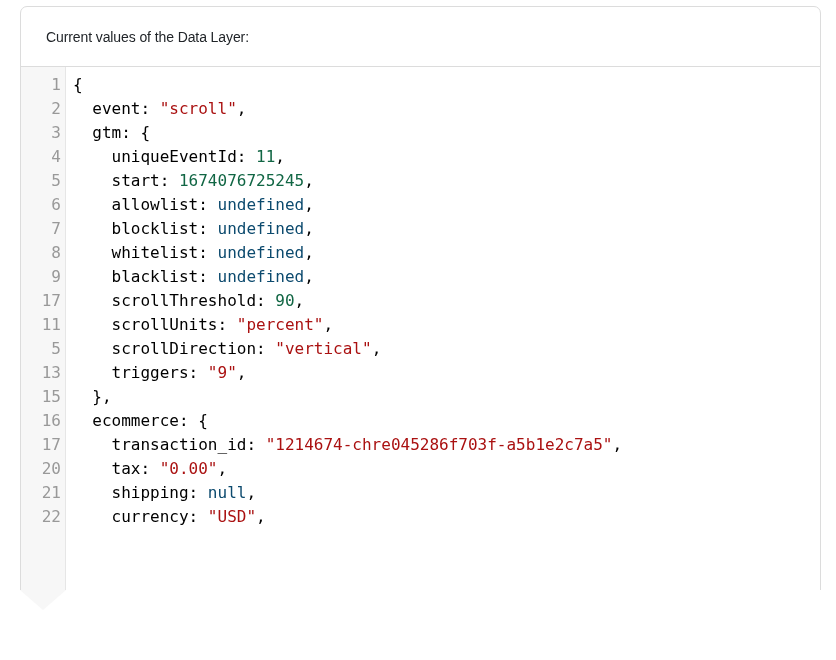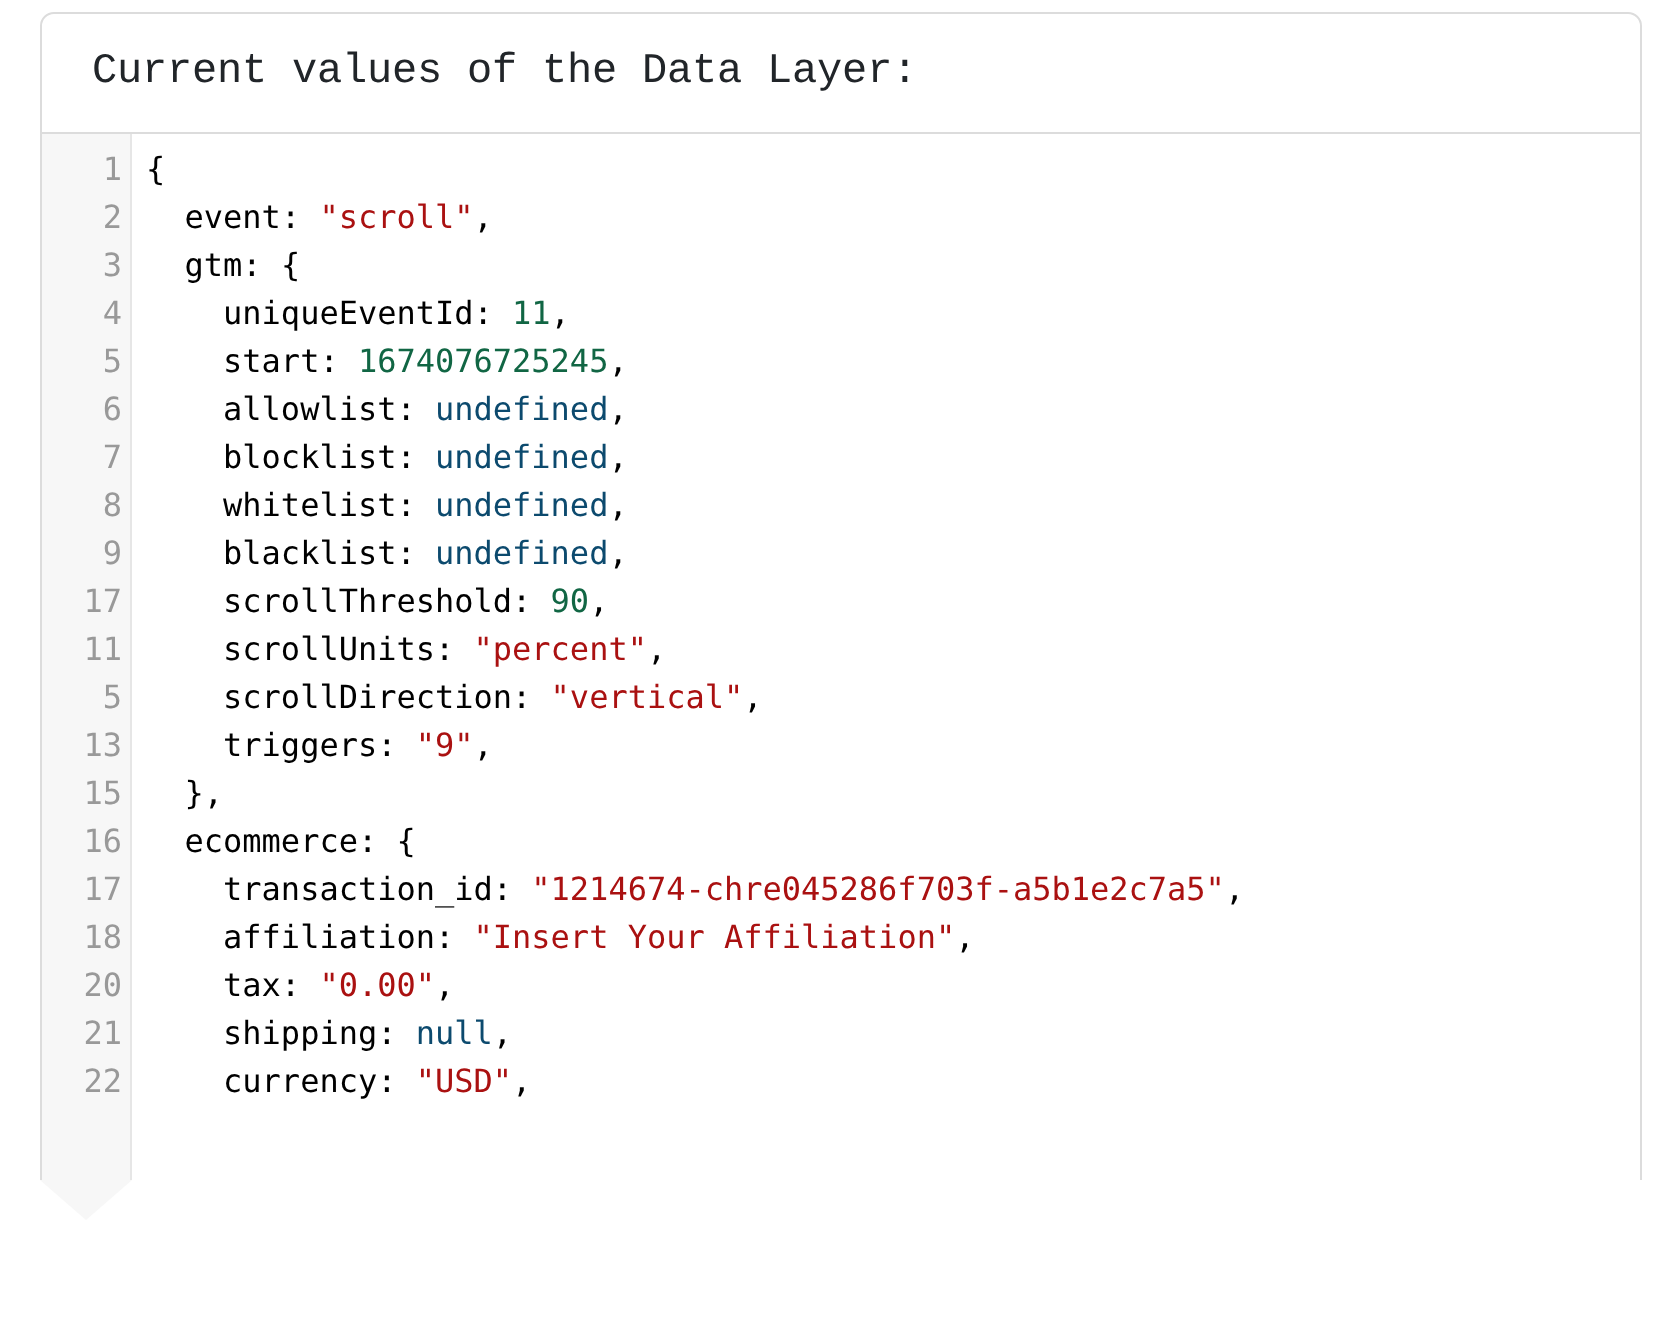--- a/index.html
+++ b/index.html
@@ -24,22 +24,22 @@
     }
     .panel-header {
       height: 60px;
       border-bottom: 1px solid #dcdcdc;
       box-sizing: border-box;
       padding-left: 25px;
       display: flex;
       align-items: center;
     }
     .panel-title {
-      font-family: Liberation Mono, monospace;
-      font-size: 21px;
+      font-family: Liberation Sans, sans-serif;
+      font-size: 14px;
       color: #212529;
       letter-spacing: -0.1px;
     }
     .code-area {
       position: absolute;
       left: 0;
       top: 60px;
       right: 0;
       height: 530px;
       overflow: hidden;
@@ -186,24 +186,20 @@
     <span class="ln">15</span>
     <span class="src"><span class="ind">  </span><span class="k"></span><span class="sep"></span><span class="v k">},</span><span class="t"></span></span>
   </div>
         <div class="line">
     <span class="ln">16</span>
     <span class="src"><span class="ind">  </span><span class="k">ecommerce</span><span class="sep">: </span><span class="v k">{</span><span class="t"></span></span>
   </div>
         <div class="line">
     <span class="ln">17</span>
     <span class="src"><span class="ind">    </span><span class="k">transaction_id</span><span class="sep">: </span><span class="v s">"1214674-chre045286f703f-a5b1e2c7a5"</span><span class="t">,</span></span>
-  </div>
-        <div class="line">
-    <span class="ln">18</span>
-    <span class="src"><span class="ind">    </span><span class="k">affiliation</span><span class="sep">: </span><span class="v s">"Insert Your Affiliation"</span><span class="t">,</span></span>
   </div>
         <div class="line">
     <span class="ln">20</span>
     <span class="src"><span class="ind">    </span><span class="k">tax</span><span class="sep">: </span><span class="v s">"0.00"</span><span class="t">,</span></span>
   </div>
         <div class="line">
     <span class="ln">21</span>
     <span class="src"><span class="ind">    </span><span class="k">shipping</span><span class="sep">: </span><span class="v a">null</span><span class="t">,</span></span>
   </div>
         <div class="line">

